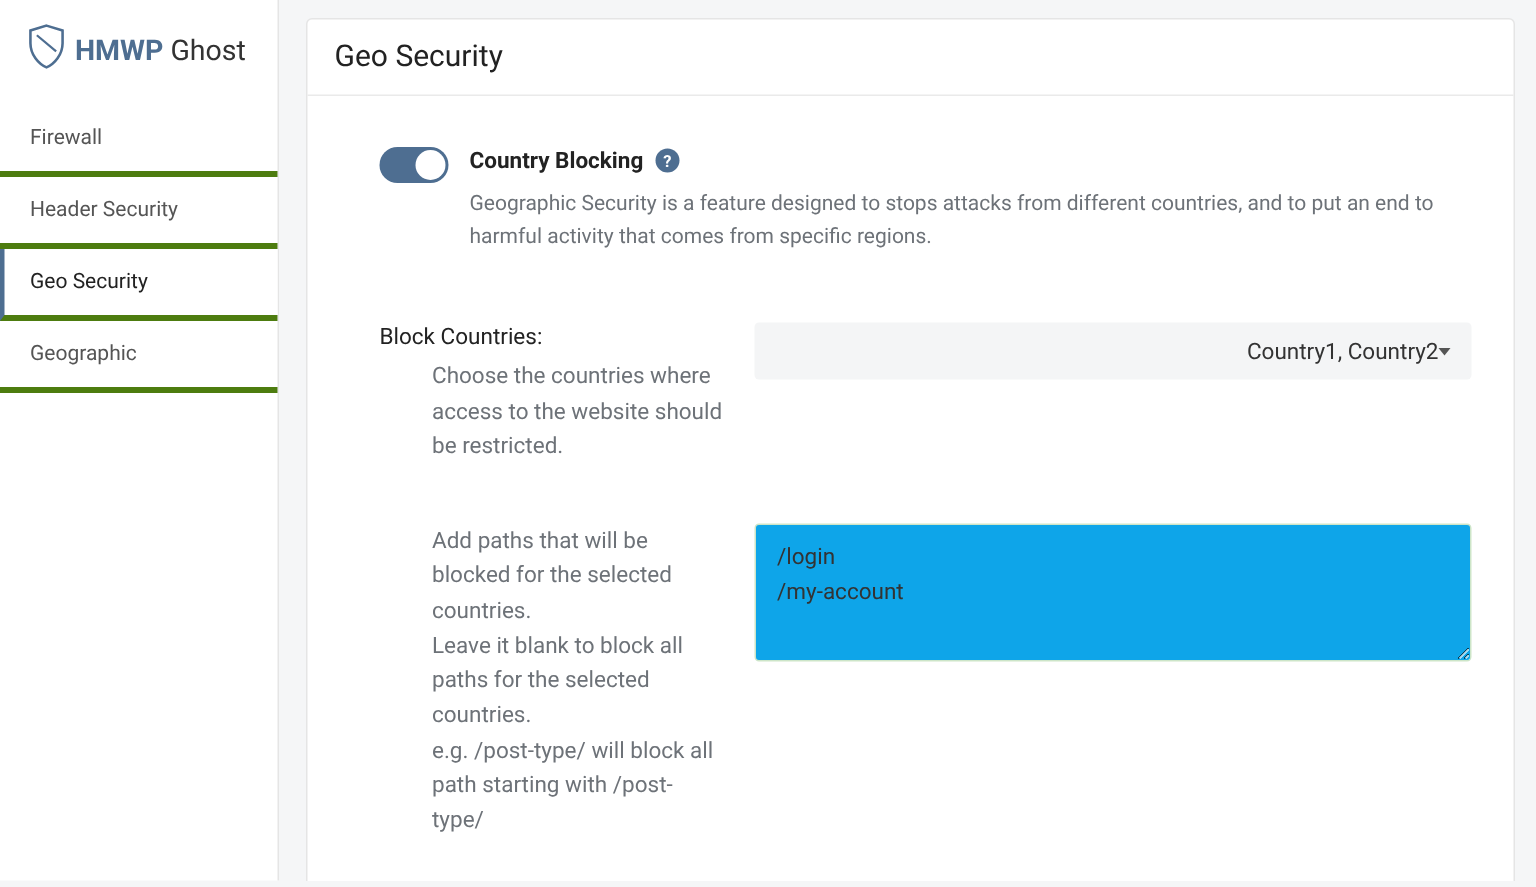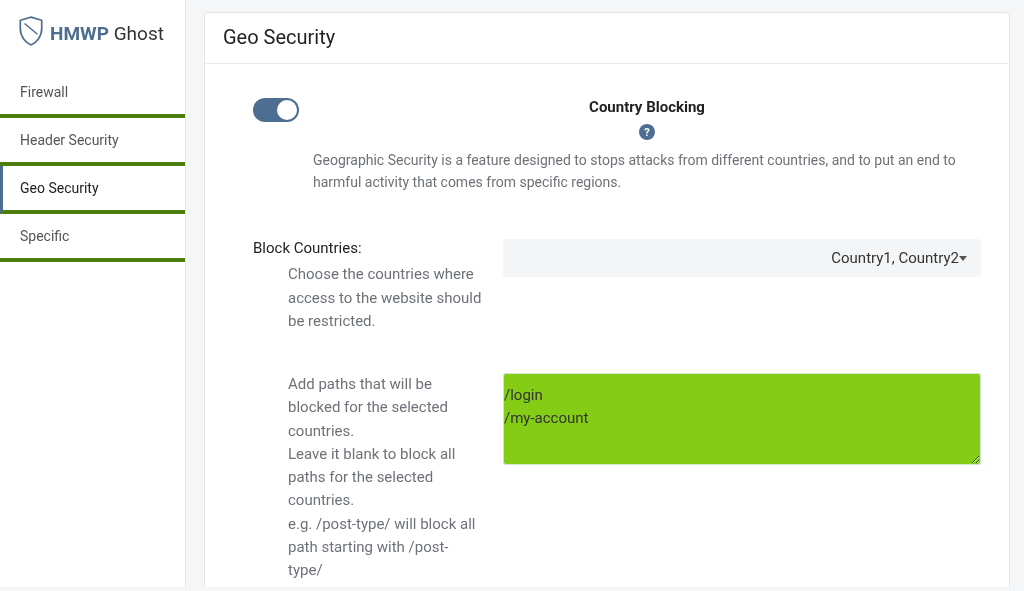--- a/index.html
+++ b/index.html
@@ -64,21 +64,21 @@
     .toggle {
       width: 46px; height: 24px; border-radius: 12px;
       background: #4e6e91; position: relative; flex-shrink: 0;
       cursor: pointer;
     }
     .toggle-knob {
       position: absolute; right: 2px; top: 2px;
       width: 20px; height: 20px; border-radius: 50%; background: #fff;
     }
     .toggle-meta { flex: 1; }
-    .toggle-label-row { display: flex; align-items: center; gap: 8px; flex-direction: column; }
+    .toggle-label-row { display: flex; align-items: center; gap: 8px; }
     .toggle-label { font-size: 15px; font-weight: 700; color: #222; }
     .help-badge {
       width: 16px; height: 16px; border-radius: 50%;
       background: #4e6e91; color: #fff;
       display: inline-flex; align-items: center; justify-content: center;
       font-size: 11px; font-weight: 700;
       cursor: pointer;
     }
     .toggle-desc {
       margin-top: 10px;
@@ -98,24 +98,24 @@
       font-size: 15px;
       color: #333;
       display: flex;
       justify-content: flex-end;
       align-items: center;
       cursor: pointer;
     }
     .textarea-box {
       width: 100%;
       min-height: 92px;
-      background: #84cc16;
+      background: #0ea5e9;
       border: 1px solid #cde5c8;
       border-radius: 3px;
-      padding: 10px 0;
+      padding: 10px 14px;
       font-size: 15px;
       color: #333;
       font-family: inherit;
       resize: both;
       line-height: 1.55;
     }
     .selected-list .selected-item {
       font-size: 14.5px; font-weight: 700; color: #222; margin-bottom: 6px;
     }
     .caret {
@@ -138,21 +138,21 @@
         </svg>
       </span>
       <span class="logo-text">
         <span class="bold">HMWP</span> <span>Ghost</span>
       </span>
     </div>
     <nav class="nav-list">
       <div class="nav-item">Firewall</div>
       <div class="nav-item">Header Security</div>
       <div class="nav-item active">Geo Security</div>
-      <div class="nav-item">Specific</div>
+      <div class="nav-item">Geographic</div>
     </nav>
   </aside>
 
   <main class="main">
     <div class="card">
       <div class="card-header">
         <h1 class="card-title">Geo Security</h1>
       </div>
       <div class="card-body">
 

